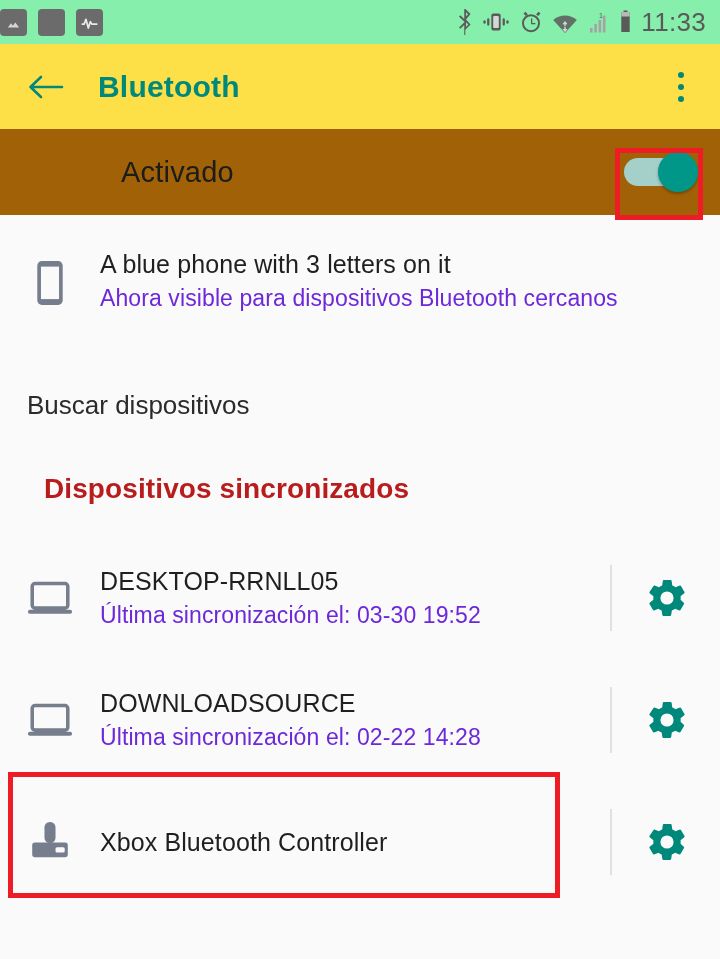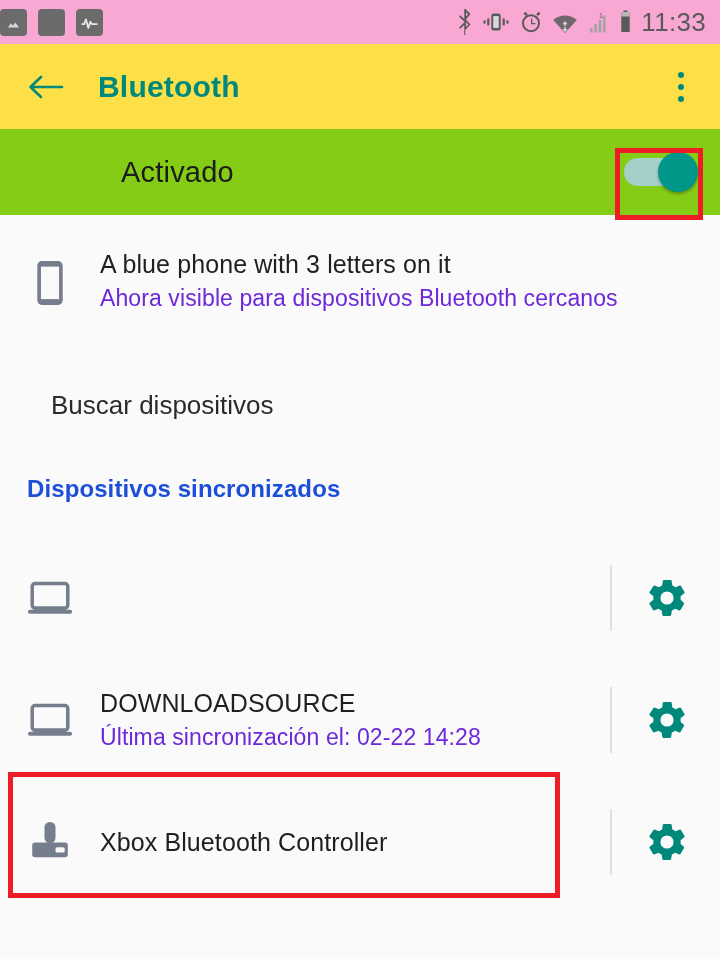--- a/index.html
+++ b/index.html
@@ -7,21 +7,21 @@
   body {
     font-family:"Liberation Sans", sans-serif;
     background:#fafafa;
     overflow:hidden;
     position:relative;
   }
 
   
   .statusbar{
     height:44px; width:720px;
-    background:#f9a8d4;
+    background:#86efac;
     display:flex; align-items:center;
     padding:0 14px 0 0;
   }
   .notif-icons{ display:flex; align-items:center; gap:11px; }
   .notif-sq{
     width:27px; height:27px; border-radius:4px; background:#6b6b6b;
     display:flex; align-items:center; justify-content:center;
   }
   .statusbar .spacer{ flex:1; }
   .sys-icons{ display:flex; align-items:center; gap:9px; }
@@ -45,21 +45,21 @@
   }
   .overflow{
     position:absolute; right:22px; top:50%; transform:translateY(-50%);
     width:34px; height:44px; display:flex; flex-direction:column;
     align-items:center; justify-content:center; gap:6px;
   }
   .overflow i{ width:6px; height:6px; border-radius:50%; background:#00897b; display:block; }
 
   
   .toggle-band{
-    height:86px; width:720px; background:#84cc16;
+    height:86px; width:720px; background:#a16207;
     display:flex; align-items:center; position:relative;
   }
   .toggle-band .label{
     margin-left:121px; font-size:29px; color:#1c1c1c; letter-spacing:.2px;
   }
   .switch{
     position:absolute; right:22px; top:50%; transform:translateY(-50%);
     width:74px; height:34px; display:flex; align-items:center;
   }
   .switch .track{
@@ -86,28 +86,28 @@
     width:100px; min-width:100px;
     display:flex; align-items:center; justify-content:center;
   }
   .row .txt{ flex:1; padding-right:14px; }
   .row .title{ font-size:25px; color:#1f1f1f; line-height:1.32; letter-spacing:.1px;}
   .row .sub{ font-size:23px; color:#6d28d9; line-height:1.35; margin-top:2px; letter-spacing:.1px;}
 
   .self-row{ height:108px; }
   .self-row .ic{ padding-top:4px; }
 
-  .search-row{ height:72px; display:flex; align-items:center;padding-left:24px; }
+  .search-row{ height:72px; display:flex; align-items:center; }
   .search-row .label{ margin-left:27px; font-size:26px; color:#2b2b2b; }
 
   .section-head{
     height:72px; display:flex; align-items:center;
   }
   .section-head .label{
-    margin-left:27px; font-size:24px; font-weight:bold; color:#1d4ed8; letter-spacing:.1px;
+    margin-left:44px; font-size:28px; font-weight:bold; color:#b91c1c; letter-spacing:.1px;
   }
 
   .dev-row{ height:122px; }
   .dev-row .divider{
     position:absolute; left:610px; top:50%; transform:translateY(-50%);
     width:2px; height:66px; background:#e0e0e0;
   }
   .dev-row .gear{
     position:absolute; right:24px; top:50%; transform:translateY(-50%);
     width:58px; height:58px; display:flex; align-items:center; justify-content:center;
@@ -237,20 +237,24 @@
 
   <div class="gap-10"></div>
 
   <div class="row dev-row">
     <div class="ic">
       <svg width="46" height="38" viewBox="0 0 30 24">
           <rect x="3.4" y="2.6" width="23.2" height="16" rx="1.8" fill="none" stroke="#767d8c" stroke-width="2.3"></rect>
           <rect x="0.6" y="19.6" width="28.8" height="2.6" rx="1.3" fill="#767d8c"></rect>
         </svg>
     </div>
+    <div class="txt">
+      <div class="title">DESKTOP-RRNLL05</div>
+      <div class="sub">Última sincronización el: 03-30 19:52</div>
+    </div>
     <div class="divider"></div>
     <div class="gear">
       <svg width="44" height="44" viewBox="0 0 24 24">
           <path fill="#00897b" d="M19.4 13c.04-.33.06-.66.06-1s-.02-.67-.07-1l2.03-1.58a.5.5 0 0 0 .12-.64l-1.92-3.32a.5.5 0 0 0-.6-.22l-2.39.96a7.3 7.3 0 0 0-1.73-1l-.36-2.54a.49.49 0 0 0-.5-.42h-3.84a.49.49 0 0 0-.49.42l-.36 2.54c-.63.26-1.2.6-1.73 1l-2.39-.96a.5.5 0 0 0-.6.22L2.44 8.78a.5.5 0 0 0 .12.64L4.6 11a8.1 8.1 0 0 0 0 2l-2.03 1.58a.5.5 0 0 0-.12.64l1.92 3.32c.12.22.39.3.6.22l2.39-.96c.5.4 1.07.74 1.73 1l.36 2.54c.05.24.26.42.5.42h3.84c.24 0 .45-.18.49-.42l.36-2.54c.63-.26 1.2-.6 1.73-1l2.39.96c.23.09.49 0 .6-.22l1.92-3.32a.5.5 0 0 0-.12-.64zM12 15.6A3.6 3.6 0 1 1 15.6 12 3.6 3.6 0 0 1 12 15.6z"></path>
         </svg>
     </div>
   </div>
 
   <div class="row dev-row">
     <div class="ic">

